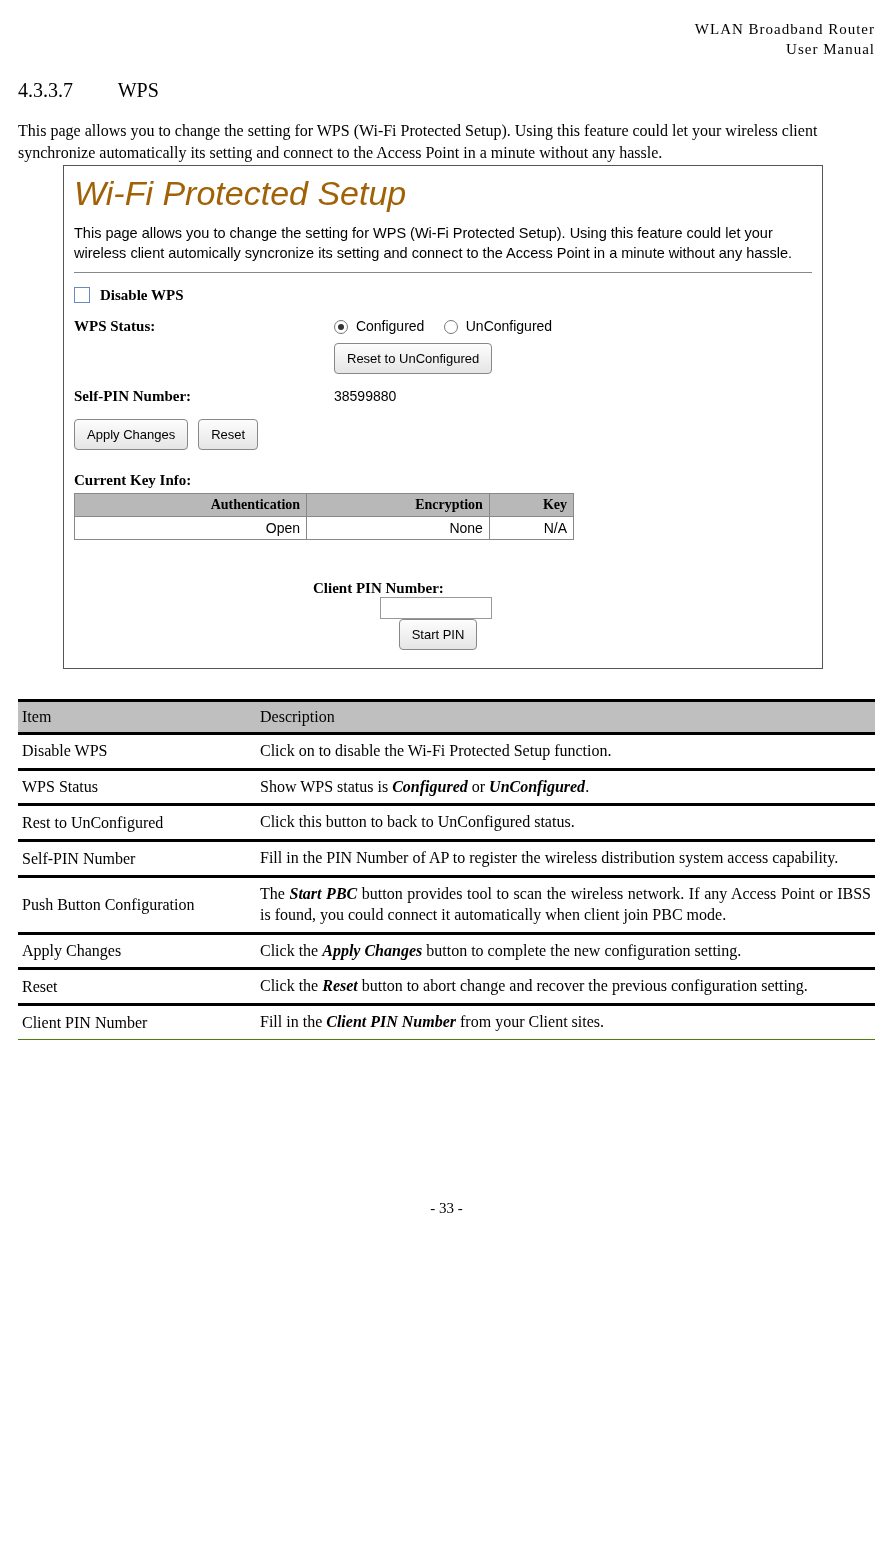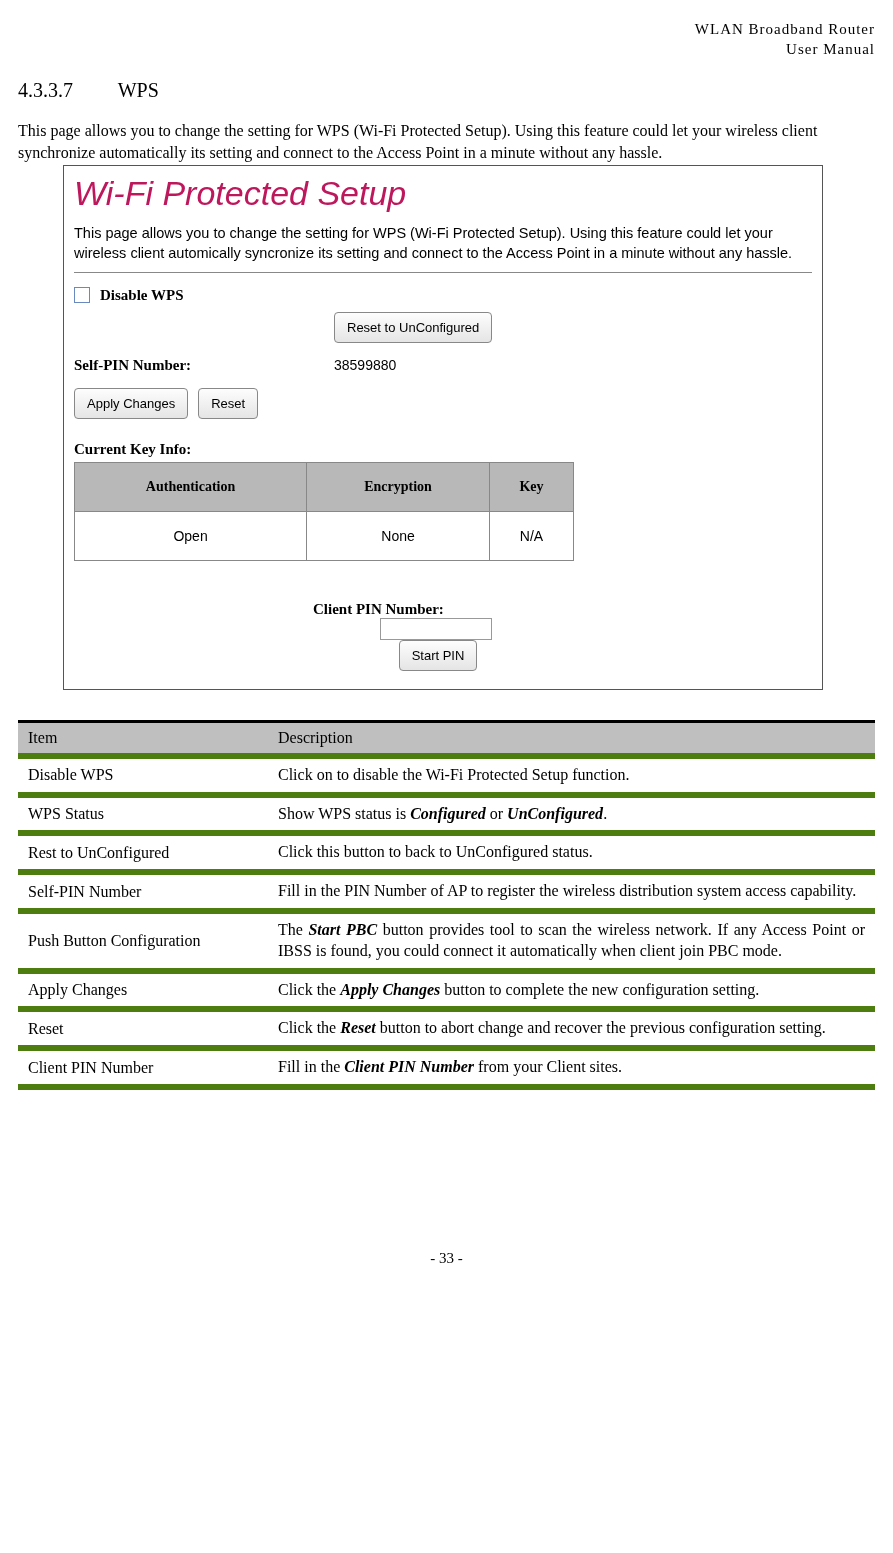--- a/index.html
+++ b/index.html
@@ -30,21 +30,21 @@
     }
     .screenshot-box {
       border: 1px solid #555;
       margin-left: 45px;
       width: 760px;
       padding: 4px 10px 18px 10px;
       font-family: Arial, sans-serif;
       box-sizing: border-box;
     }
     .ss-title {
-      color: #be185d;
+      color: #a16207;
       font-size: 34px;
       font-style: italic;
       font-family: "Comic Sans MS", cursive, sans-serif;
       margin: 4px 0 10px 0;
     }
     .ss-para {
       font-size: 14.5px;
       line-height: 1.4;
       margin-bottom: 8px;
     }
@@ -99,22 +99,22 @@
       font-family: Arial, sans-serif;
     }
     .ss-value { font-size:14px;text-align:right; }
     .ss-table {
       border-collapse: collapse;
       width: 500px;
       font-size: 14px;
     }
     .ss-table th, .ss-table td {
       border: 1px solid #888;
-      padding: 16px 6px;
-      text-align: center;
+      padding: 3px 6px;
+      text-align: right;
     }
     .ss-table th {
       background: #b8b8b8;
       font-weight: bold;
       font-family: "Times New Roman", serif;
     }
     .ss-input {
       border:1px solid #999;
       height:20px;
       width:110px;
@@ -125,22 +125,22 @@
 
     
     .desc-table {
       border-collapse: collapse;
       width: 100%;
       margin-top: 30px;
       font-size: 16px;
     }
     .desc-table td, .desc-table th {
       border-top: 3px solid #000;
-      border-bottom: 6px solid #4d7c0f;
-      padding: 6px 10px;
+      border-bottom: 1px solid #4d7c0f;
+      padding: 6px 4px;
       vertical-align: middle;
       text-align: left;
       font-weight: normal;
     }
     .desc-table thead th {
       background: #bfbfbf;
     }
     .desc-table td.item-col { width: 230px; }
     .desc-table td.desc-col { text-align: justify; line-height:1.3; }
     .bi { font-weight: bold; font-style: italic; }
@@ -169,20 +169,30 @@
 <div class="screenshot-box">
   <div class="ss-title">Wi-Fi Protected Setup</div>
   <div class="ss-para">This page allows you to change the setting for WPS (Wi-Fi Protected Setup). Using this feature could let your wireless client automically syncronize its setting and connect to the Access Point in a minute without any hassle.</div>
   <hr class="ss-hr">
 
   <div class="ss-row">
     <span class="ss-checkbox"></span>
     <span class="ss-label" style="width:auto;">Disable WPS</span>
   </div>
 
+  <div class="ss-row">
+    <span class="ss-label">WPS Status:</span>
+    <span>
+      <span class="ss-radio sel"></span>
+      <span>Configured</span>
+      &nbsp;&nbsp;&nbsp;
+      <span class="ss-radio"></span>
+      <span>UnConfigured</span>
+    </span>
+  </div>
 
   <div class="ss-row" style="margin-top:-6px;">
     <span class="ss-label"></span>
     <span class="ss-btn">Reset to UnConfigured</span>
   </div>
 
   <div class="ss-row">
     <span class="ss-label">Self-PIN Number:</span>
     <span class="ss-value">38599880</span>
   </div>

